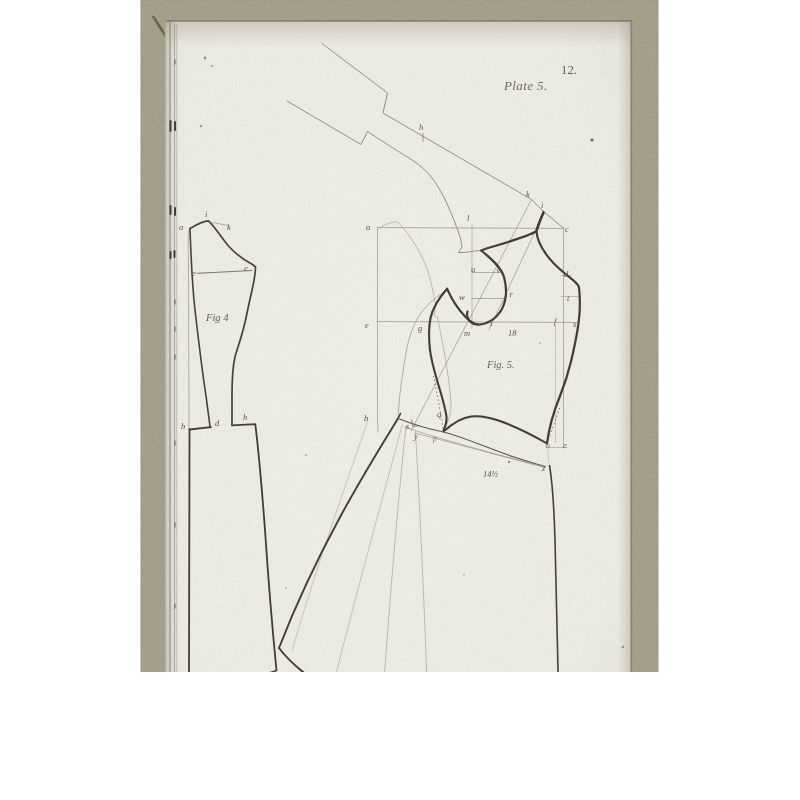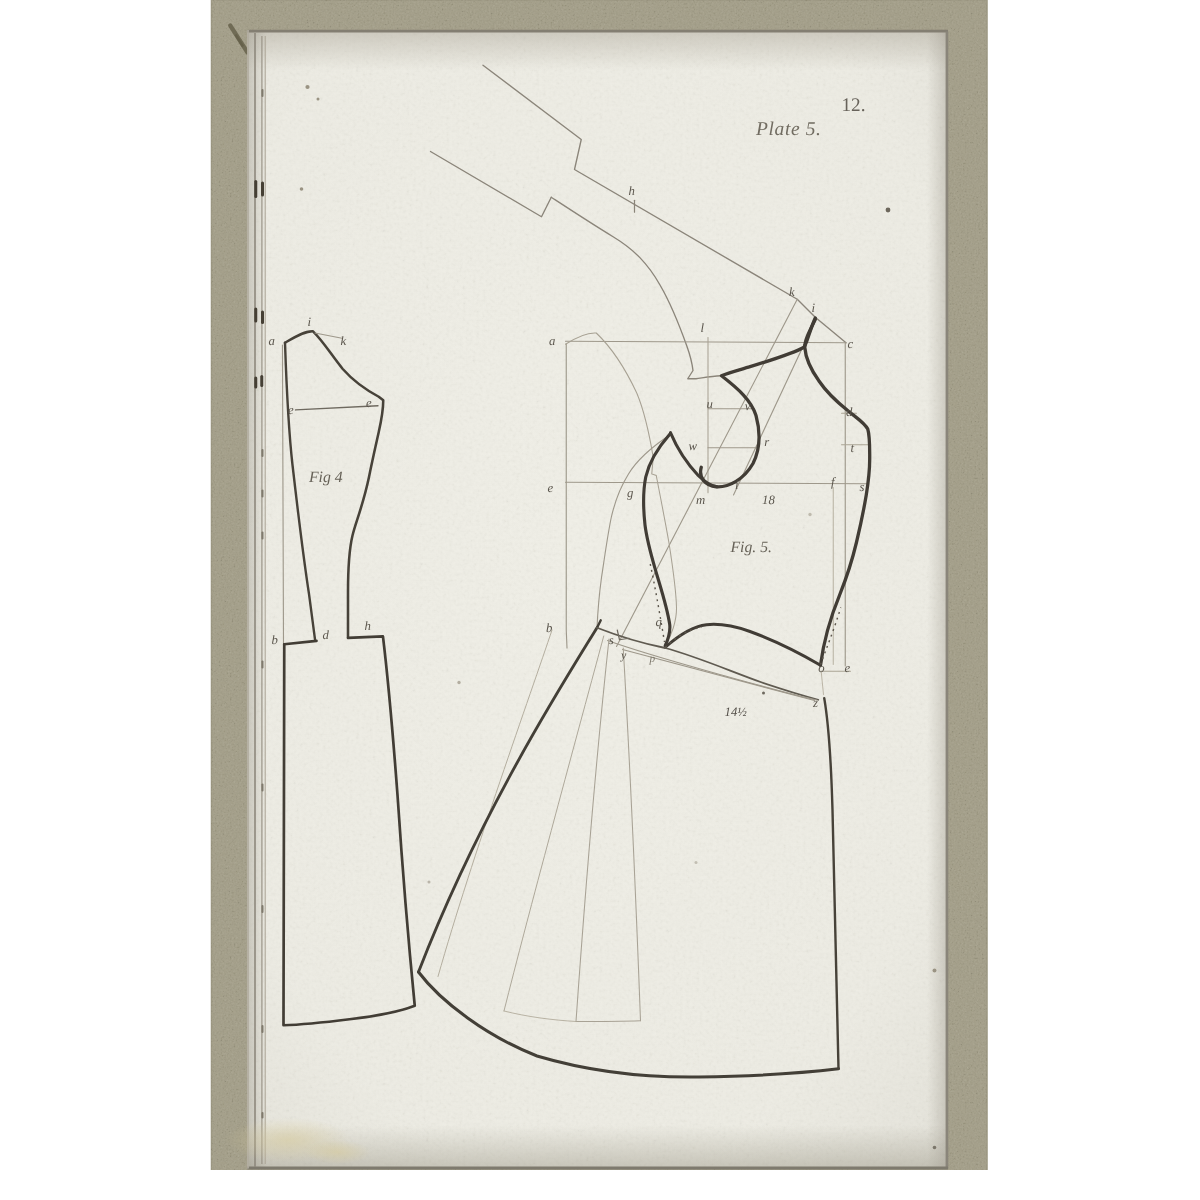--- a/index.html
+++ b/index.html
@@ -1,16 +1,16 @@
 <!DOCTYPE html>
 <html><head>
 <meta charset="utf-8">
 <style>
   html,body{margin:0;padding:0;background:#ffffff;}
-  #stage{position:relative;width:800px;height:780px;background:#ffffff;overflow:hidden;
+  #stage{position:relative;width:800px;height:672px;background:#ffffff;overflow:hidden;
          font-family:"Liberation Serif", serif;}
   svg{position:absolute;left:0;top:0;}
 </style>
 </head>
 <body>
 <div id="stage">
 <svg width="800" height="800" viewBox="0 0 800 800">
   <defs>
     <linearGradient id="topShade" x1="0" y1="0" x2="0" y2="1">
       <stop offset="0" stop-color="#a8a294" stop-opacity="0.55"></stop>

